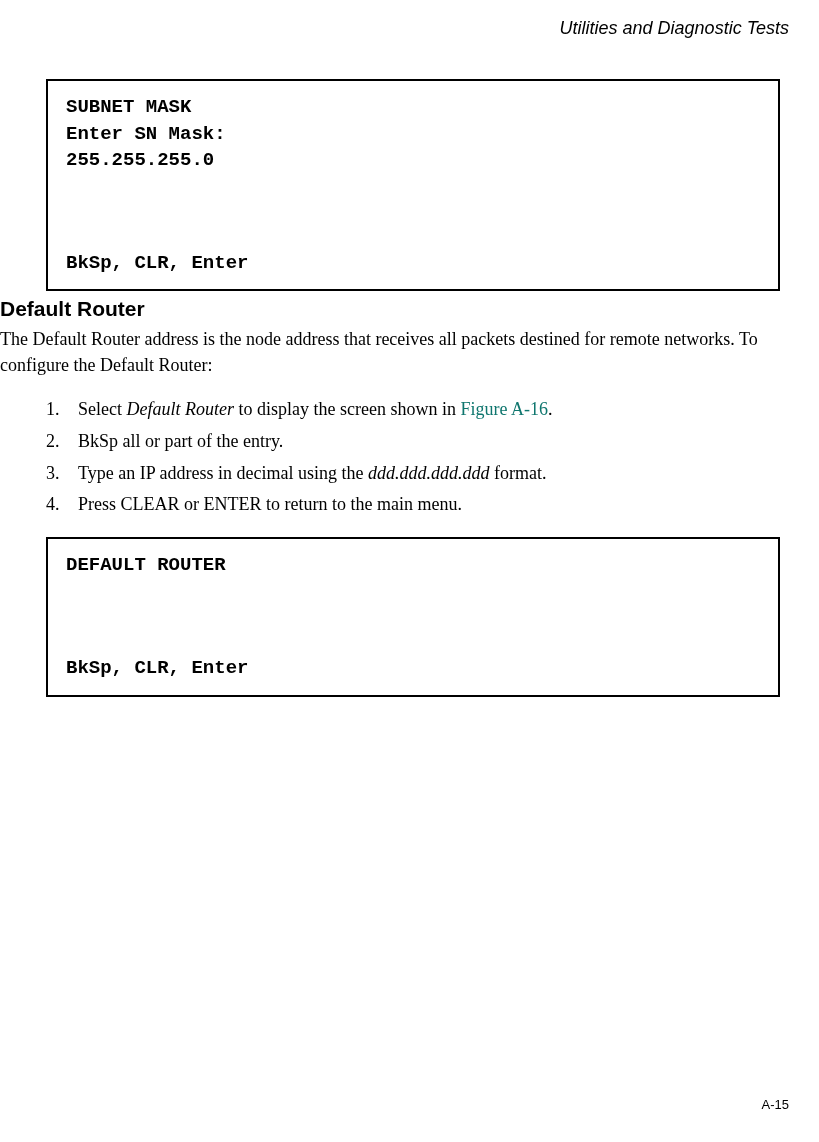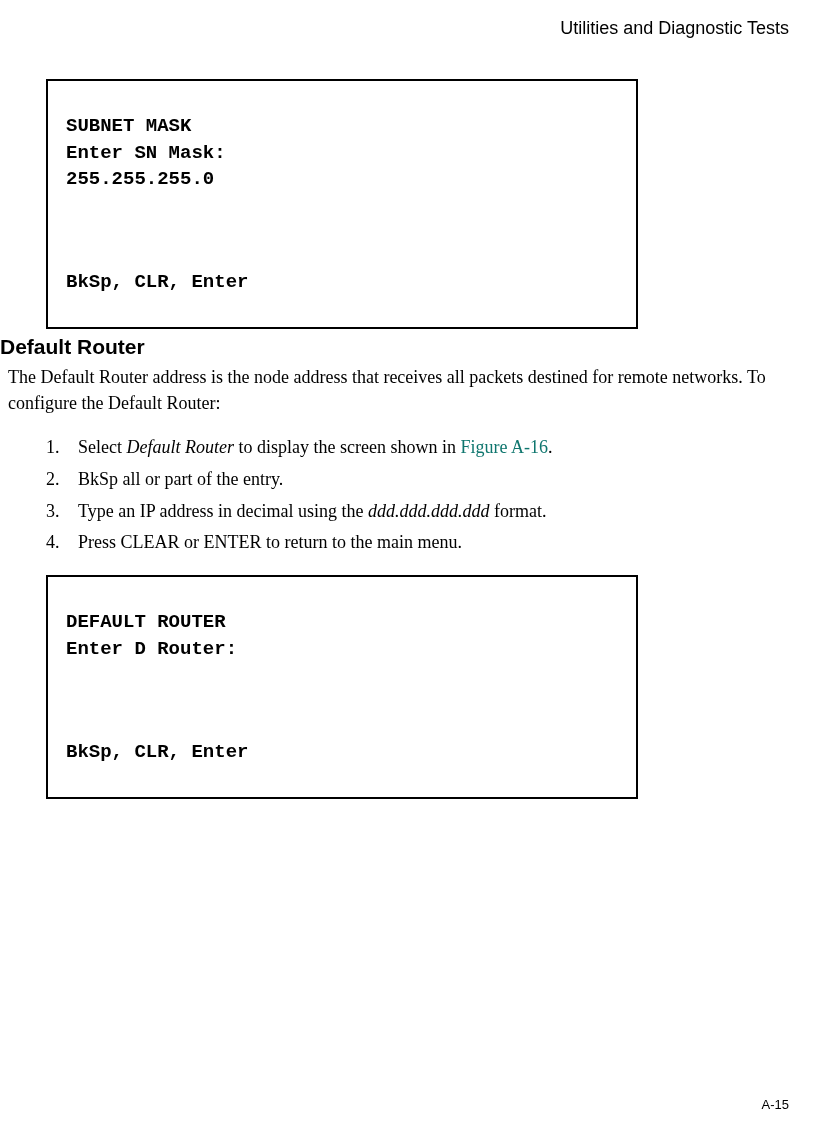--- a/index.html
+++ b/index.html
@@ -11,36 +11,37 @@
       width: 819px;
       height: 1142px;
       background: #fff;
       font-family: Georgia, 'Times New Roman', serif;
       color: #000;
       position: relative;
       padding: 0;
     }
     .header {
       text-align: right;
+      font-style: italic;
       font-size: 18px;
       padding: 18px 30px 0 0;
       font-family: 'Gill Sans', 'Trebuchet MS', Arial, sans-serif;
     }
     .content {
       padding: 40px 30px 0 0;
     }
     .screen-box {
       border: 2px solid #000;
       margin: 0 0 0 46px;
-      padding: 32px 18px;
+      padding: 13px 18px;
       font-family: 'Courier New', Courier, monospace;
       font-weight: bold;
       font-size: 19px;
       line-height: 1.4;
-      width: 592px;
+      width: 734px;
     }
     .screen-box .line {
       white-space: pre;
     }
     .screen-spacer {
       height: 76px;
     }
     .figure-caption {
       text-align: center;
       font-family: 'Gill Sans', 'Trebuchet MS', Arial, sans-serif;
@@ -52,21 +53,21 @@
       font-family: 'Gill Sans', 'Trebuchet MS', Arial, sans-serif;
       font-weight: bold;
       font-size: 21px;
       margin: 6px 0 6px 0;
       padding-left: 0;
     }
     .body-para {
       font-size: 18px;
       line-height: 1.4;
       margin: 0 0 18px 0;
-      padding-left: 8px;
+      padding-left: 0;
     }
     ol.steps {
       list-style: none;
       counter-reset: step;
       padding-left: 46px;
       font-size: 18px;
       line-height: 1.55;
       margin-bottom: 18px;
     }
     ol.steps li {
@@ -130,21 +131,20 @@
     <li>
       <span>Type an IP address in decimal using the </span><span class="italic">ddd.ddd.ddd.ddd</span><span> format.</span>
     </li>
     <li>
       <span>Press </span><span class="bold">CLEAR</span><span> or </span><span class="bold">ENTER</span><span> to return to the main menu.</span>
     </li>
   </ol>
 
   <div class="screen-box">
     <div class="line">DEFAULT ROUTER</div>
-    <div class="line">Enter D Router:</div>
     <div class="screen-spacer"></div>
     <div class="line">BkSp, CLR, Enter</div>
   </div>
 
 
 </div>
 
 <div class="footer">
   <span>A-15</span>
 </div>

